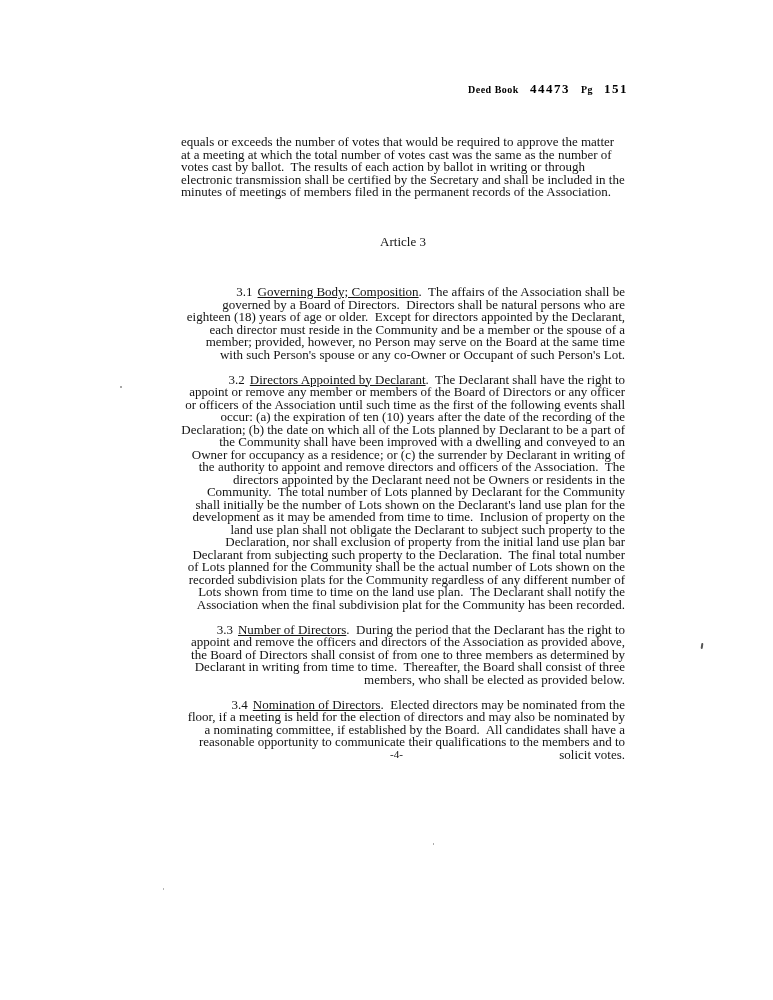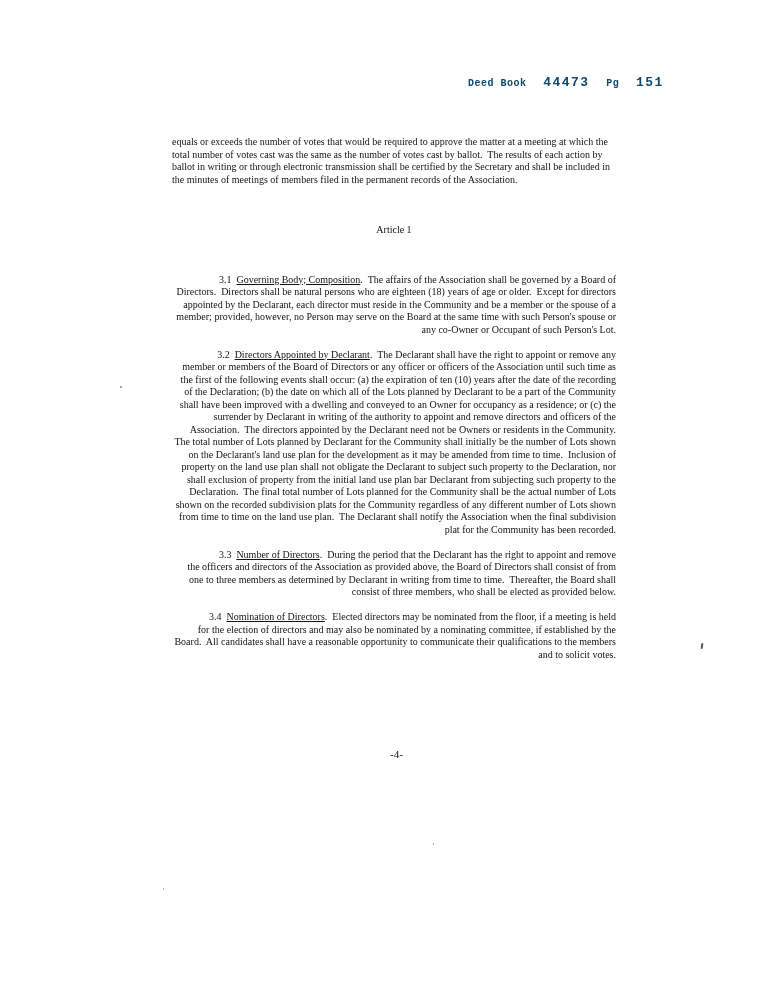--- a/index.html
+++ b/index.html
@@ -12,44 +12,44 @@
     width: 773px;
     height: 1000px;
     font-family: "Liberation Serif", serif;
     color: #121212;
     overflow: hidden;
   }
   
   .stamp {
     position: absolute;
     left: 468px;
-    top: 73px;
-    font-family: Liberation Mono, monospace;
+    top: 79px;
+    font-family: Liberation Serif, serif;
     font-weight: bold;
-    color: #0c4a6e;
+    color: #000000;
     white-space: nowrap;
   }
   .stamp .small {
     font-size: 10px;
     letter-spacing: 0.5px;
   }
   .stamp .big {
     font-size: 13px;
     letter-spacing: 1.5px;
   }
   .stamp .gap {
     margin-left: 7px;
   }
   
   .content {
     position: absolute;
-    left: 172px;
+    left: 181px;
     top: 136px;
     width: 444px;
-    font-size: 10px;
+    font-size: 13px;
     line-height: 12.5px;
     text-align: left;
   }
   .para {
     margin: 0 0 12.5px 0;
     white-space: pre-wrap;
   }
   .sect {
     text-indent: 34px;
     text-align: right;
@@ -92,21 +92,21 @@
   <span class="big gap">44473</span>
   <span class="small gap">Pg</span>
   <span class="big gap">151</span>
 </div>
 
 <div class="content">
 
   <p class="para">equals or exceeds the number of votes that would be required to approve the matter at a meeting at which the total number of votes cast was the same as the number of votes cast by ballot.  The results of each action by ballot in writing or through electronic transmission shall be certified by the Secretary and shall be included in the minutes of meetings of members filed in the permanent records of the Association.</p>
 
   <div class="article-heading">
-    <div>Article 1</div>
+    <div>Article 3</div>
   </div>
 
   <p class="para sect"><span class="sect-num">3.1</span><span class="u">Governing Body; Composition</span><span>.  The affairs of the Association shall be governed by a Board of Directors.  Directors shall be natural persons who are eighteen (18) years of age or older.  Except for directors appointed by the Declarant, each director must reside in the Community and be a member or the spouse of a member; provided, however, no Person may serve on the Board at the same time with such Person's spouse or any co-Owner or Occupant of such Person's Lot.</span></p>
 
   <p class="para sect"><span class="sect-num">3.2</span><span class="u">Directors Appointed by Declarant</span><span>.  The Declarant shall have the right to appoint or remove any member or members of the Board of Directors or any officer or officers of the Association until such time as the first of the following events shall occur: (a) the expiration of ten (10) years after the date of the recording of the Declaration; (b) the date on which all of the Lots planned by Declarant to be a part of the Community shall have been improved with a dwelling and conveyed to an Owner for occupancy as a residence; or (c) the surrender by Declarant in writing of the authority to appoint and remove directors and officers of the Association.  The directors appointed by the Declarant need not be Owners or residents in the Community.  The total number of Lots planned by Declarant for the Community shall initially be the number of Lots shown on the Declarant's land use plan for the development as it may be amended from time to time.  Inclusion of property on the land use plan shall not obligate the Declarant to subject such property to the Declaration, nor shall exclusion of property from the initial land use plan bar Declarant from subjecting such property to the Declaration.  The final total number of Lots planned for the Community shall be the actual number of Lots shown on the recorded subdivision plats for the Community regardless of any different number of Lots shown from time to time on the land use plan.  The Declarant shall notify the Association when the final subdivision plat for the Community has been recorded.</span></p>
 
   <p class="para sect"><span class="sect-num">3.3</span><span class="u">Number of Directors</span><span>.  During the period that the Declarant has the right to appoint and remove the officers and directors of the Association as provided above, the Board of Directors shall consist of from one to three members as determined by Declarant in writing from time to time.  Thereafter, the Board shall consist of three members, who shall be elected as provided below.</span></p>
 
   <p class="para sect"><span class="sect-num">3.4</span><span class="u">Nomination of Directors</span><span>.  Elected directors may be nominated from the floor, if a meeting is held for the election of directors and may also be nominated by a nominating committee, if established by the Board.  All candidates shall have a reasonable opportunity to communicate their qualifications to the members and to solicit votes.</span></p>
 

